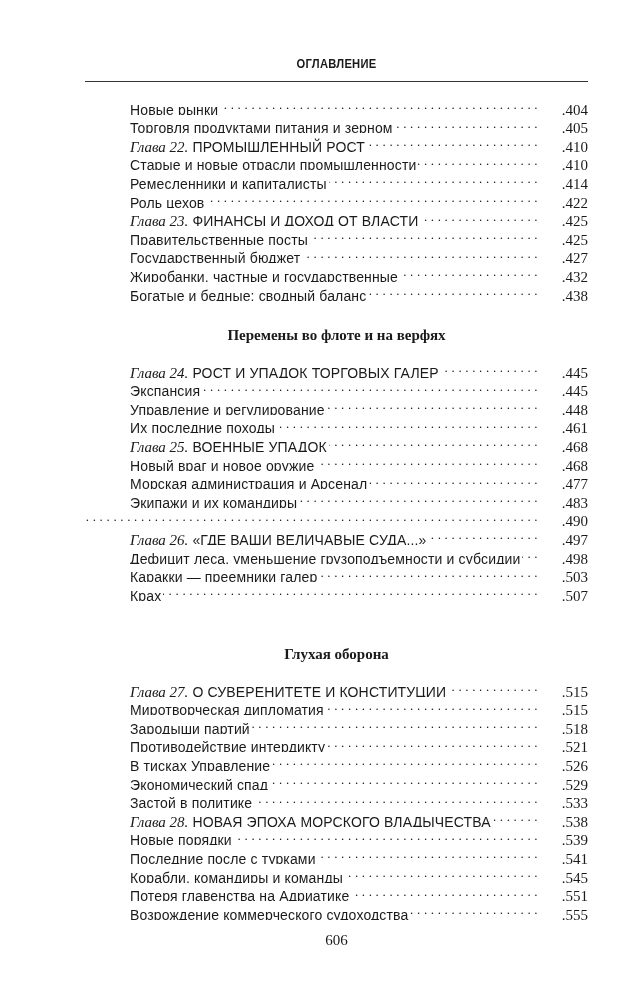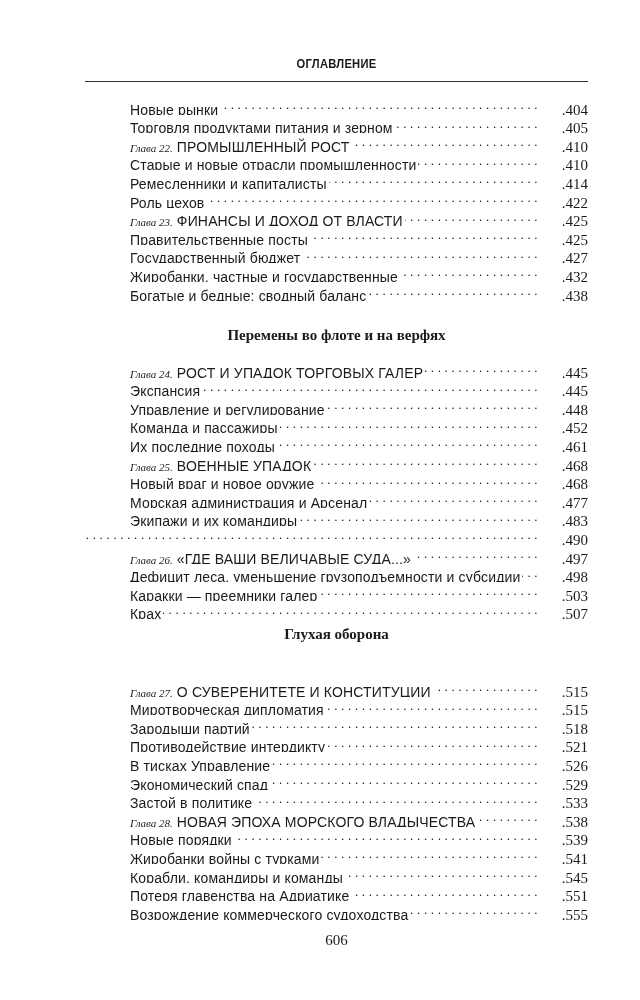--- a/index.html
+++ b/index.html
@@ -60,21 +60,21 @@
       flex: 0 0 auto;
       padding-right: 2px;
       font-family: "Liberation Sans", sans-serif;
       font-size: 14px;
       letter-spacing: 0.15px;
       margin-left: 45px;
     }
     .toc-title .chap {
       font-family: "Liberation Serif", serif;
       font-style: italic;
-      font-size: 11px;
+      font-size: 15px;
       letter-spacing: 0;
     }
     .dots {
       flex: 1 1 auto;
       overflow: hidden;
       min-width: 10px;
       position: relative;
       height: 18.6px;
     }
     .dots::before {
@@ -188,25 +188,20 @@
         <span class="toc-title"><span class="chap"></span><span>Экспансия</span></span>
         <span class="dots"></span>
         <span class="toc-page">.445</span>
       </div>
     <div class="toc-row">
         <span class="toc-title"><span class="chap"></span><span>Управление и регулирование</span></span>
         <span class="dots"></span>
         <span class="toc-page">.448</span>
       </div>
     <div class="toc-row">
-        <span class="toc-title"><span class="chap"></span><span>Команда и пассажиры</span></span>
-        <span class="dots"></span>
-        <span class="toc-page">.452</span>
-      </div>
-    <div class="toc-row">
         <span class="toc-title"><span class="chap"></span><span>Их последние походы</span></span>
         <span class="dots"></span>
         <span class="toc-page">.461</span>
       </div>
     <div class="toc-row">
         <span class="toc-title"><span class="chap">Глава 25.</span> <span>ВОЕННЫЕ УПАДОК</span></span>
         <span class="dots"></span>
         <span class="toc-page">.468</span>
       </div>
     <div class="toc-row">
@@ -243,21 +238,21 @@
         <span class="dots"></span>
         <span class="toc-page">.503</span>
       </div>
     <div class="toc-row">
         <span class="toc-title"><span class="chap"></span><span>Крах</span></span>
         <span class="dots"></span>
         <span class="toc-page">.507</span>
       </div>
   </div>
 
-  <div class="section-heading" style="top:626px;">Глухая оборона</div>
+  <div class="section-heading" style="top:646px;">Глухая оборона</div>
 
   <div class="block" style="top:678px;">
     <div class="toc-row">
         <span class="toc-title"><span class="chap">Глава 27.</span> <span>О СУВЕРЕНИТЕТЕ И КОНСТИТУЦИИ</span></span>
         <span class="dots"></span>
         <span class="toc-page">.515</span>
       </div>
     <div class="toc-row">
         <span class="toc-title"><span class="chap"></span><span>Миротворческая дипломатия</span></span>
         <span class="dots"></span>
@@ -292,21 +287,21 @@
         <span class="toc-title"><span class="chap">Глава 28.</span> <span>НОВАЯ ЭПОХА МОРСКОГО ВЛАДЫЧЕСТВА</span></span>
         <span class="dots"></span>
         <span class="toc-page">.538</span>
       </div>
     <div class="toc-row">
         <span class="toc-title"><span class="chap"></span><span>Новые порядки</span></span>
         <span class="dots"></span>
         <span class="toc-page">.539</span>
       </div>
     <div class="toc-row">
-        <span class="toc-title"><span class="chap"></span><span>Жиробанки войны с турками</span></span>
+        <span class="toc-title"><span class="chap"></span><span>Последние после с турками</span></span>
         <span class="dots"></span>
         <span class="toc-page">.541</span>
       </div>
     <div class="toc-row">
         <span class="toc-title"><span class="chap"></span><span>Корабли, командиры и команды</span></span>
         <span class="dots"></span>
         <span class="toc-page">.545</span>
       </div>
     <div class="toc-row">
         <span class="toc-title"><span class="chap"></span><span>Потеря главенства на Адриатике</span></span>

